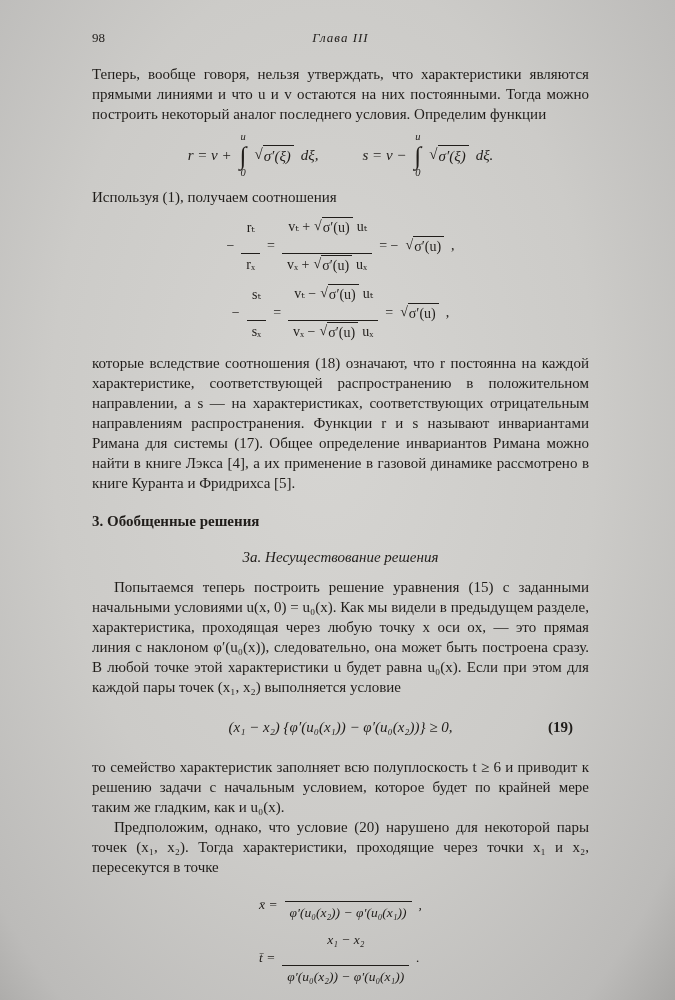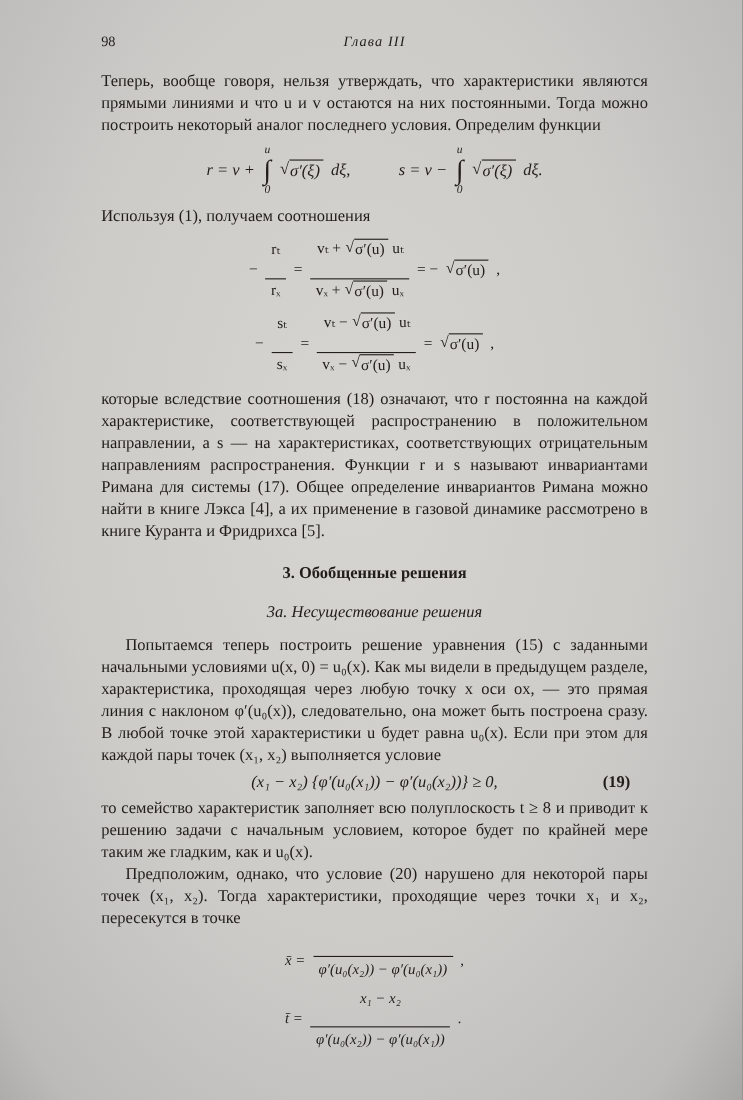--- a/index.html
+++ b/index.html
@@ -12,39 +12,39 @@
     font-family:"Liberation Serif","DejaVu Serif",serif;
     font-size:15px;line-height:20px;
     overflow:hidden;
   }
   .hdr{display:flex;align-items:baseline;margin-bottom:16px;font-size:13px;}
   .hdr .pg{width:70px;}
   .hdr .ch{flex:1;text-align:center;font-style:italic;letter-spacing:1px;}
   .hdr .sp{width:70px;}
   p.para{margin:0;text-align:justify;}
   p.indent{text-indent:22px;}
-  .sec{font-weight:bold;text-align:center;margin:18px 0 8px;}
+  .sec{font-weight:bold;text-align:left;margin:18px 0 8px;}
   .subsec{font-style:italic;text-align:center;margin:16px 0 10px;}
   .formula{margin:8px 0;font-style:italic;}
   .frow{display:flex;justify-content:center;align-items:center;gap:7px;}
   .mi{white-space:nowrap;}
   .wgap{display:inline-block;width:30px;}
   .bigop{display:inline-flex;flex-direction:column;align-items:center;line-height:1;margin:0 1px;}
   .bigop .lim{font-size:10.5px;line-height:1;}
   .bigop .opsym{font-size:25px;line-height:.95;font-style:normal;padding:1px 0;}
   .sqrt{display:inline-flex;align-items:flex-start;white-space:nowrap;}
   .sqrt .rad{font-style:normal;transform:translateY(-1px);}
   .sqrt .arg{border-top:1px solid #201d1a;padding:0 3px 0 1px;font-family:Liberation Serif, serif;}
   .frac{display:inline-flex;flex-direction:column;text-align:center;}
   .frac .num{padding:0 5px 1px;}
   .frac .den{border-top:1px solid #201d1a;padding:1px 5px 0;margin-top:14px;}
   .frac .rowp{display:flex;gap:4px;justify-content:flex-end;align-items:center;}
   .rel{font-size:14px;}
   .relwrap{display:flex;flex-direction:column;gap:8px;align-items:center;margin:10px 0;}
-  .eq19row{position:relative;text-align:center;margin:4px 0;font-style:italic;}
+  .eq19row{position:relative;text-align:center;margin:20px 0;font-style:italic;}
   .eq19row .eqtag{position:absolute;right:16px;top:0;font-style:normal;font-weight:bold;}
   .stack{display:flex;flex-direction:column;gap:7px;margin:10px auto 0 auto;width:fit-content;align-items:flex-start;font-size:13.5px;font-style:italic;}
   .mline{display:flex;align-items:center;gap:7px;}
 </style>
 </head>
 <body>
 
 <div class="page">
 
   <div class="hdr">
@@ -158,21 +158,21 @@
   <div class="sec">3. Обобщенные решения</div>
   <div class="subsec">3а. Несуществование решения</div>
 
   <p class="para indent">Попытаемся теперь построить решение уравнения (15) с заданными начальными условиями u(x, 0) = u₀(x). Как мы видели в предыдущем разделе, характеристика, проходящая через любую точку x оси ox, — это прямая линия с наклоном φ′(u₀(x)), следовательно, она может быть построена сразу. В любой точке этой характеристики u будет равна u₀(x). Если при этом для каждой пары точек (x₁, x₂) выполняется условие</p>
 
   <div class="eq19row">
     <span class="mi">(x₁ − x₂) {φ′(u₀(x₁)) − φ′(u₀(x₂))} ≥ 0,</span>
     <span class="eqtag">(19)</span>
   </div>
 
-  <p class="para">то семейство характеристик заполняет всю полуплоскость t ≥ 8 и приводит к решению задачи с начальным условием, которое будет по крайней мере таким же гладким, как и u₀(x).</p>
+  <p class="para">то семейство характеристик заполняет всю полуплоскость t ≥ 6 и приводит к решению задачи с начальным условием, которое будет по крайней мере таким же гладким, как и u₀(x).</p>
 
   <p class="para indent">Предположим, однако, что условие (20) нарушено для некоторой пары точек (x₁, x₂). Тогда характеристики, проходящие через точки x₁ и x₂, пересекутся в точке</p>
 
   <div class="stack">
     <div class="mline">
       <span class="mi">x̄ =</span>
       <span class="frac">
         <span class="den mi">φ′(u₀(x₂)) − φ′(u₀(x₁))</span>
       </span>
       <span class="mi">,</span>

